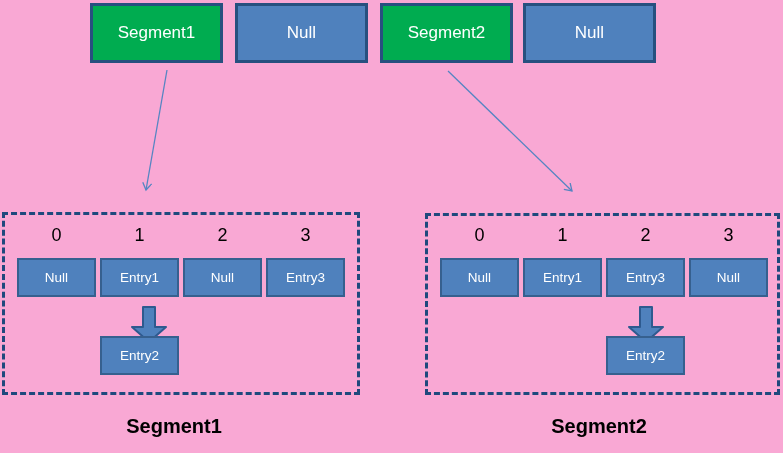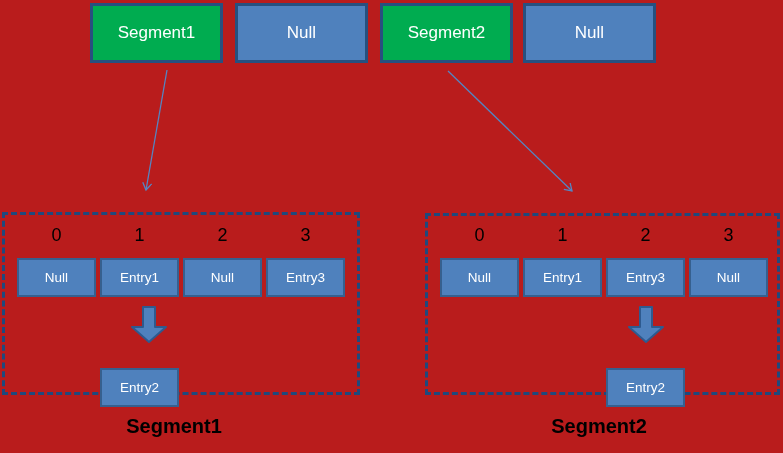--- a/index.html
+++ b/index.html
@@ -1,20 +1,20 @@
 <!DOCTYPE html>
 <html><head>
 <meta charset="utf-8">
 <style>
   html, body { margin: 0; padding: 0; background: #ffffff; }
   .stage {
     position: relative;
     width: 783px;
     height: 453px;
-    background: #b91c1c;
+    background: #f9a8d4;
     font-family: "Liberation Sans", sans-serif;
     overflow: hidden;
   }
   
   .tbox {
     position: absolute;
     top: 3px;
     width: 133px;
     height: 60px;
     box-sizing: border-box;
@@ -56,21 +56,21 @@
     height: 39px;
     box-sizing: border-box;
     background: #4F81BD;
     border: 2px solid #36608F;
     display: flex;
     align-items: center;
     justify-content: center;
     color: #ffffff;
     font-size: 13.5px;
   }
-  .slot.entry2 { top: 368px; }
+  .slot.entry2 { top: 336px; }
 
   
   .caption {
     position: absolute;
     top: 415px;
     width: 160px;
     text-align: center;
     font-size: 20px;
     font-weight: bold;
     color: #000000;

